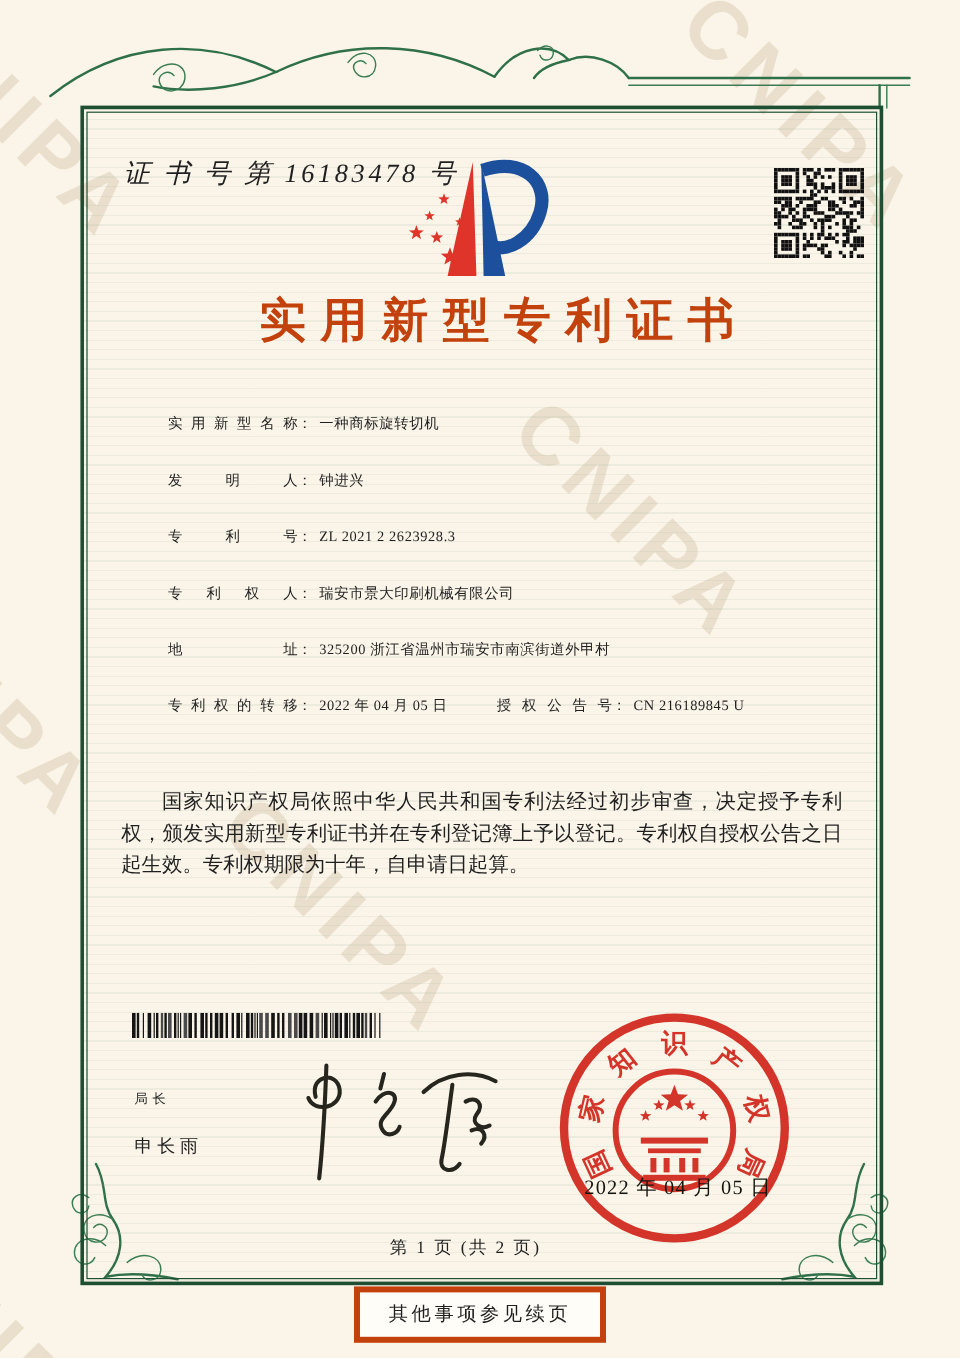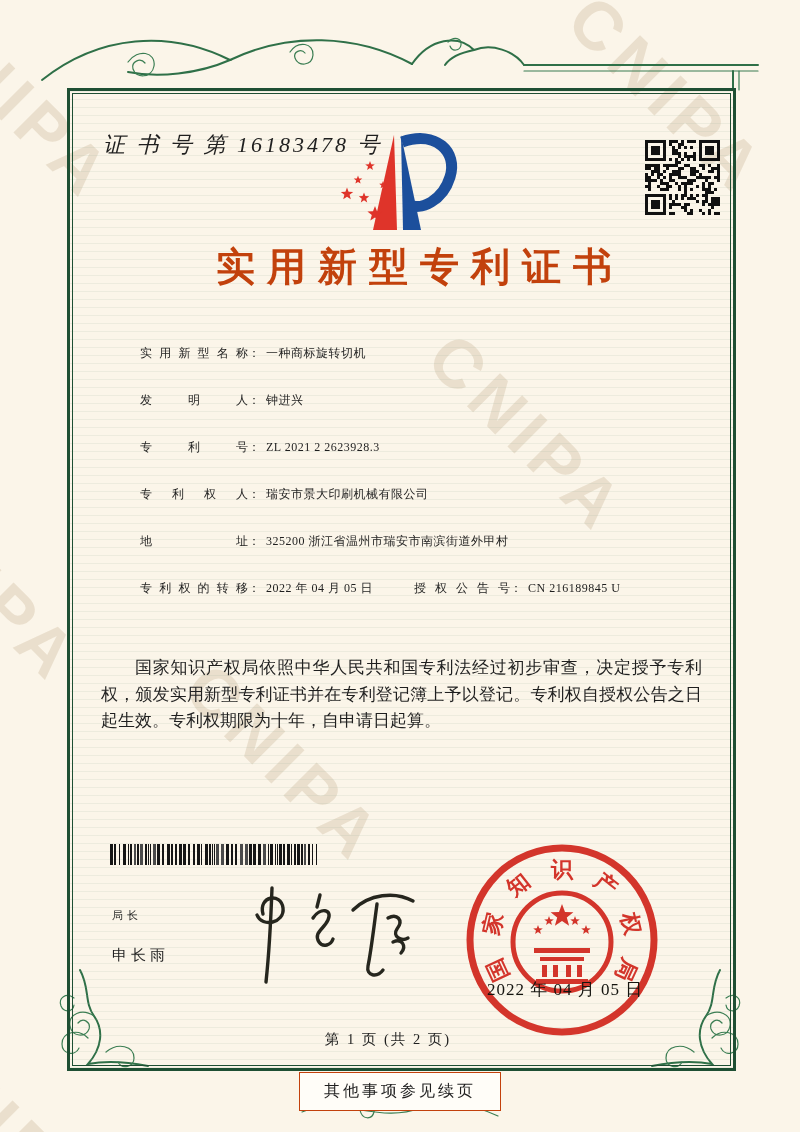--- a/index.html
+++ b/index.html
@@ -60,21 +60,21 @@
     position:absolute;left:480px;top:978px;width:170px;text-align:center;
     font-size:17px;letter-spacing:1px;color:#14140f;z-index:5;
   }
   
   .page-info{
     position:absolute;left:0;top:1030px;width:696px;text-align:center;
     font-size:14.5px;letter-spacing:2px;margin-left:40px;
   }
   .footer-note{
     position:absolute;left:50%;top:1072px;transform:translateX(-50%);
-    background:#fffdf8;border:1px solid #c2410c;padding:8px 24px;
+    background:#fffdf8;border:5px solid #c2410c;padding:8px 24px;
     font-size:16px;letter-spacing:3px;z-index:6;
   }
   .orn{stroke:#2f7048;fill:none;stroke-width:2;stroke-linecap:round;}
   .orn-thin{stroke:#3a7d52;fill:none;stroke-width:1.2;stroke-linecap:round;}
 </style>
 </head>
 <body>
 
 <div id="page">
 

